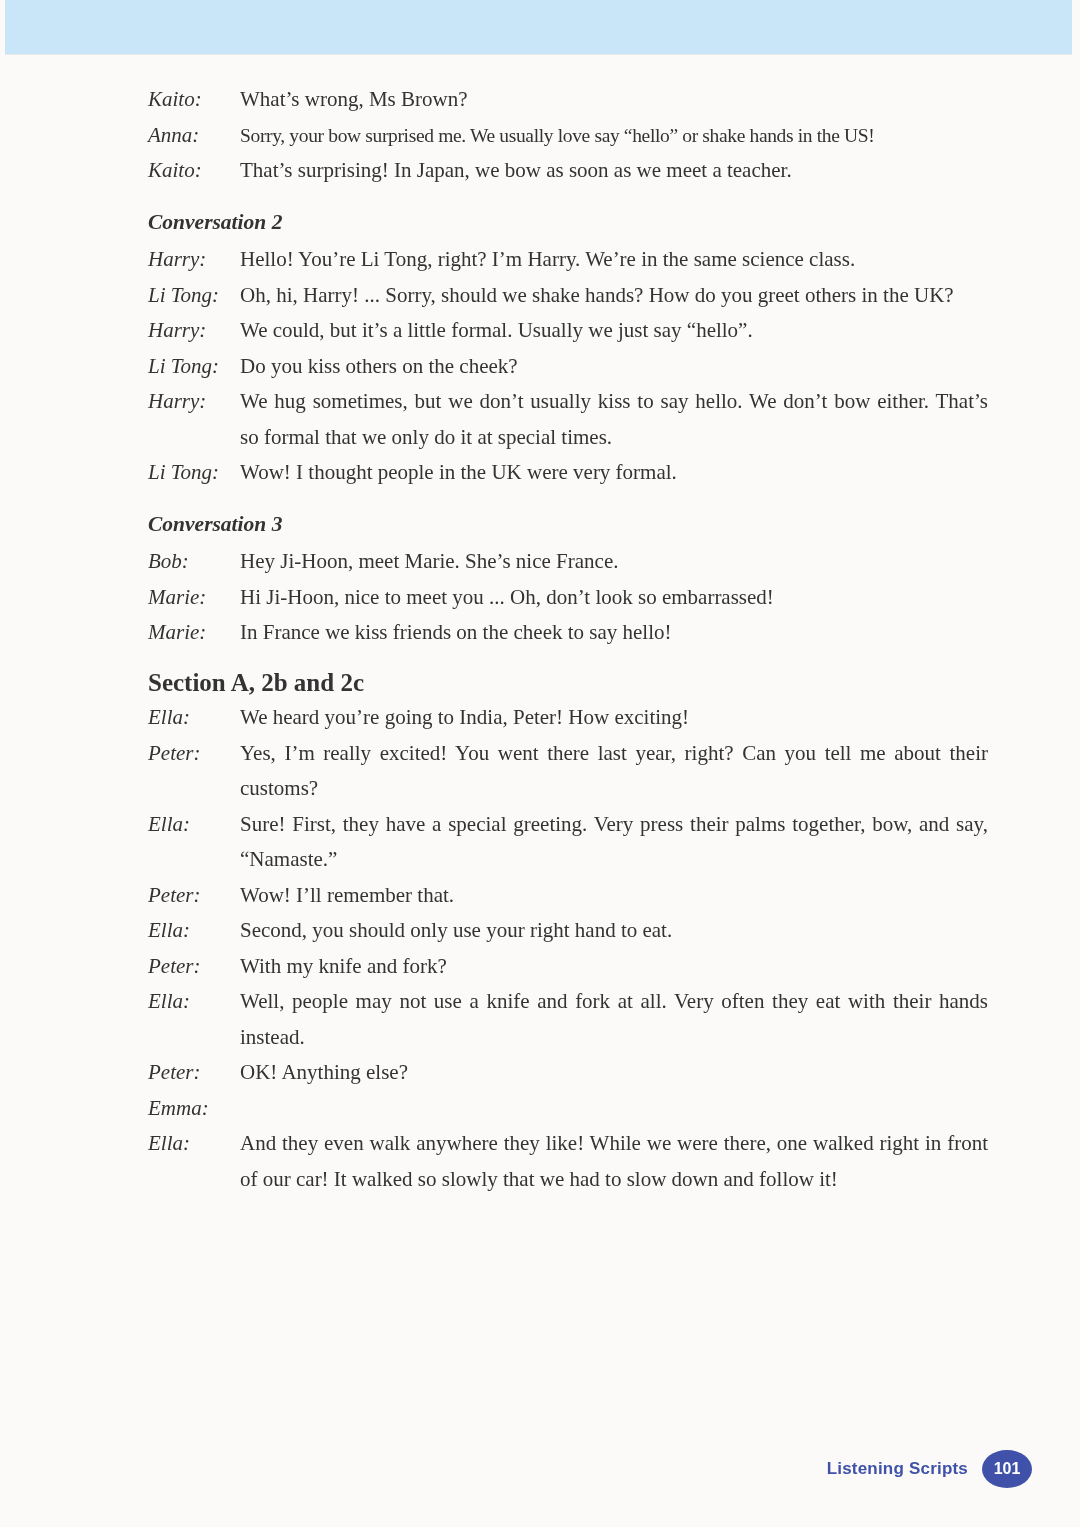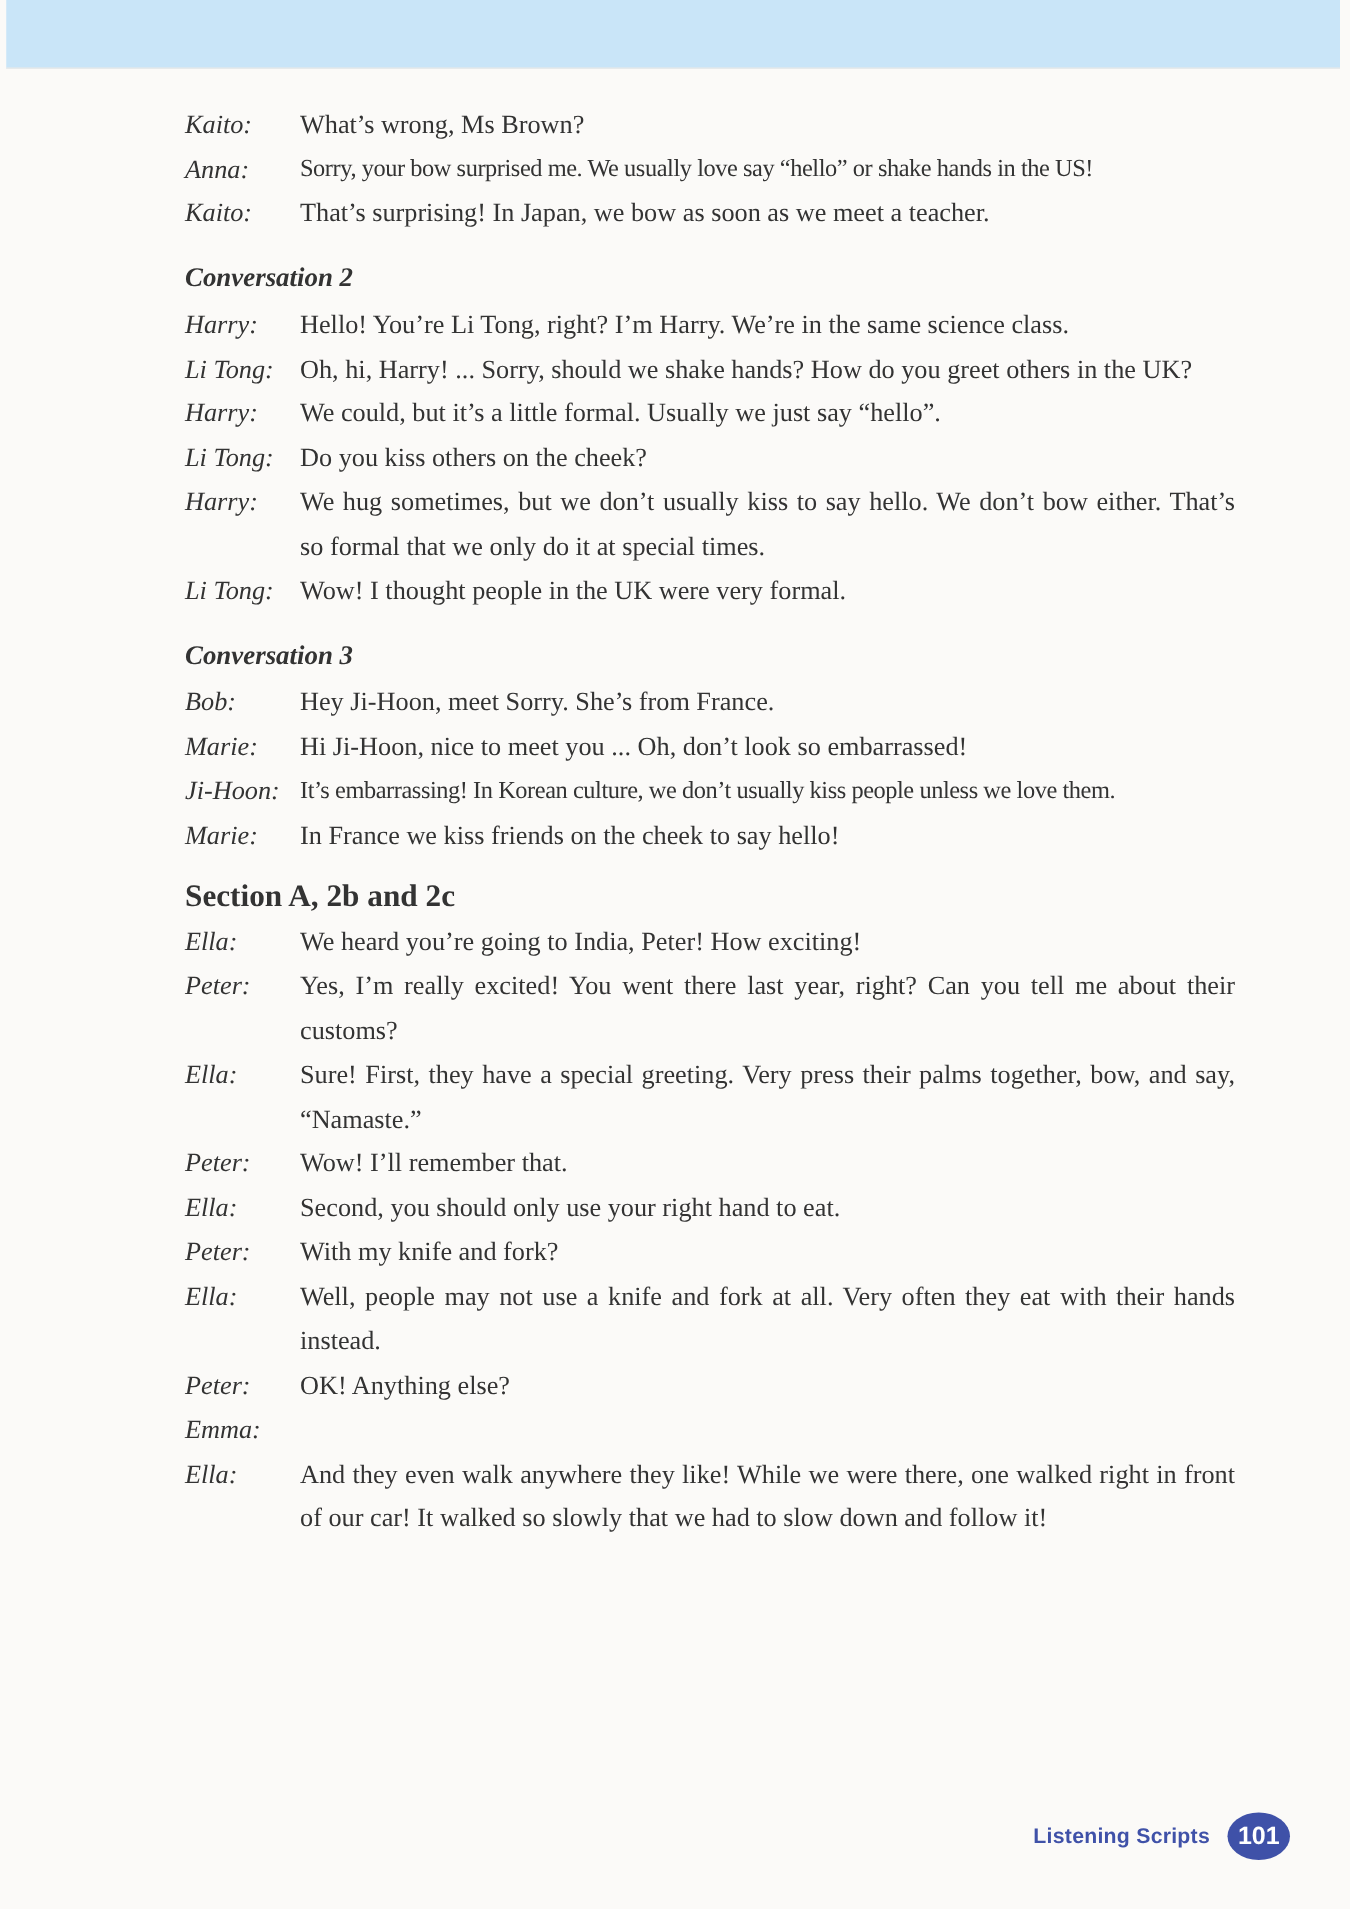--- a/index.html
+++ b/index.html
@@ -78,21 +78,21 @@
   }
   .page-badge {
     width: 50px;
     height: 38px;
     background: var(--accent, #3f51a8);
     border-radius: 50%;
     display: flex;
     align-items: center;
     justify-content: center;
     color: #ffffff;
-    font-size: 20px;
+    font-size: 16px;
     font-weight: bold;
   }
 </style>
 </head>
 <body>
 
 <div class="top-band"></div>
 
 <div class="script-body">
     <div class="dialogue-row">
@@ -128,29 +128,25 @@
       <span class="speaker">Harry:</span>
       <span class="dialogue-text">We hug sometimes, but we don’t usually kiss to say hello. We don’t bow either. That’s so formal that we only do it at special times.</span>
     </div>
     <div class="dialogue-row">
       <span class="speaker">Li Tong:</span>
       <span class="dialogue-text">Wow! I thought people in the UK were very formal.</span>
     </div>
     <div class="heading">Conversation 3</div>
     <div class="dialogue-row">
       <span class="speaker">Bob:</span>
-      <span class="dialogue-text">Hey Ji-Hoon, meet Sorry. She’s from France.</span>
+      <span class="dialogue-text">Hey Ji-Hoon, meet Marie. She’s nice France.</span>
     </div>
     <div class="dialogue-row">
       <span class="speaker">Marie:</span>
       <span class="dialogue-text">Hi Ji-Hoon, nice to meet you ... Oh, don’t look so embarrassed!</span>
-    </div>
-    <div class="dialogue-row">
-      <span class="speaker">Ji-Hoon:</span>
-      <span class="dialogue-text condensed">It’s embarrassing! In Korean culture, we don’t usually kiss people unless we love them.</span>
     </div>
     <div class="dialogue-row">
       <span class="speaker">Marie:</span>
       <span class="dialogue-text">In France we kiss friends on the cheek to say hello!</span>
     </div>
     <div class="subheading">Section A, 2b and 2c</div>
     <div class="dialogue-row">
       <span class="speaker">Ella:</span>
       <span class="dialogue-text">We heard you’re going to India, Peter! How exciting!</span>
     </div>

